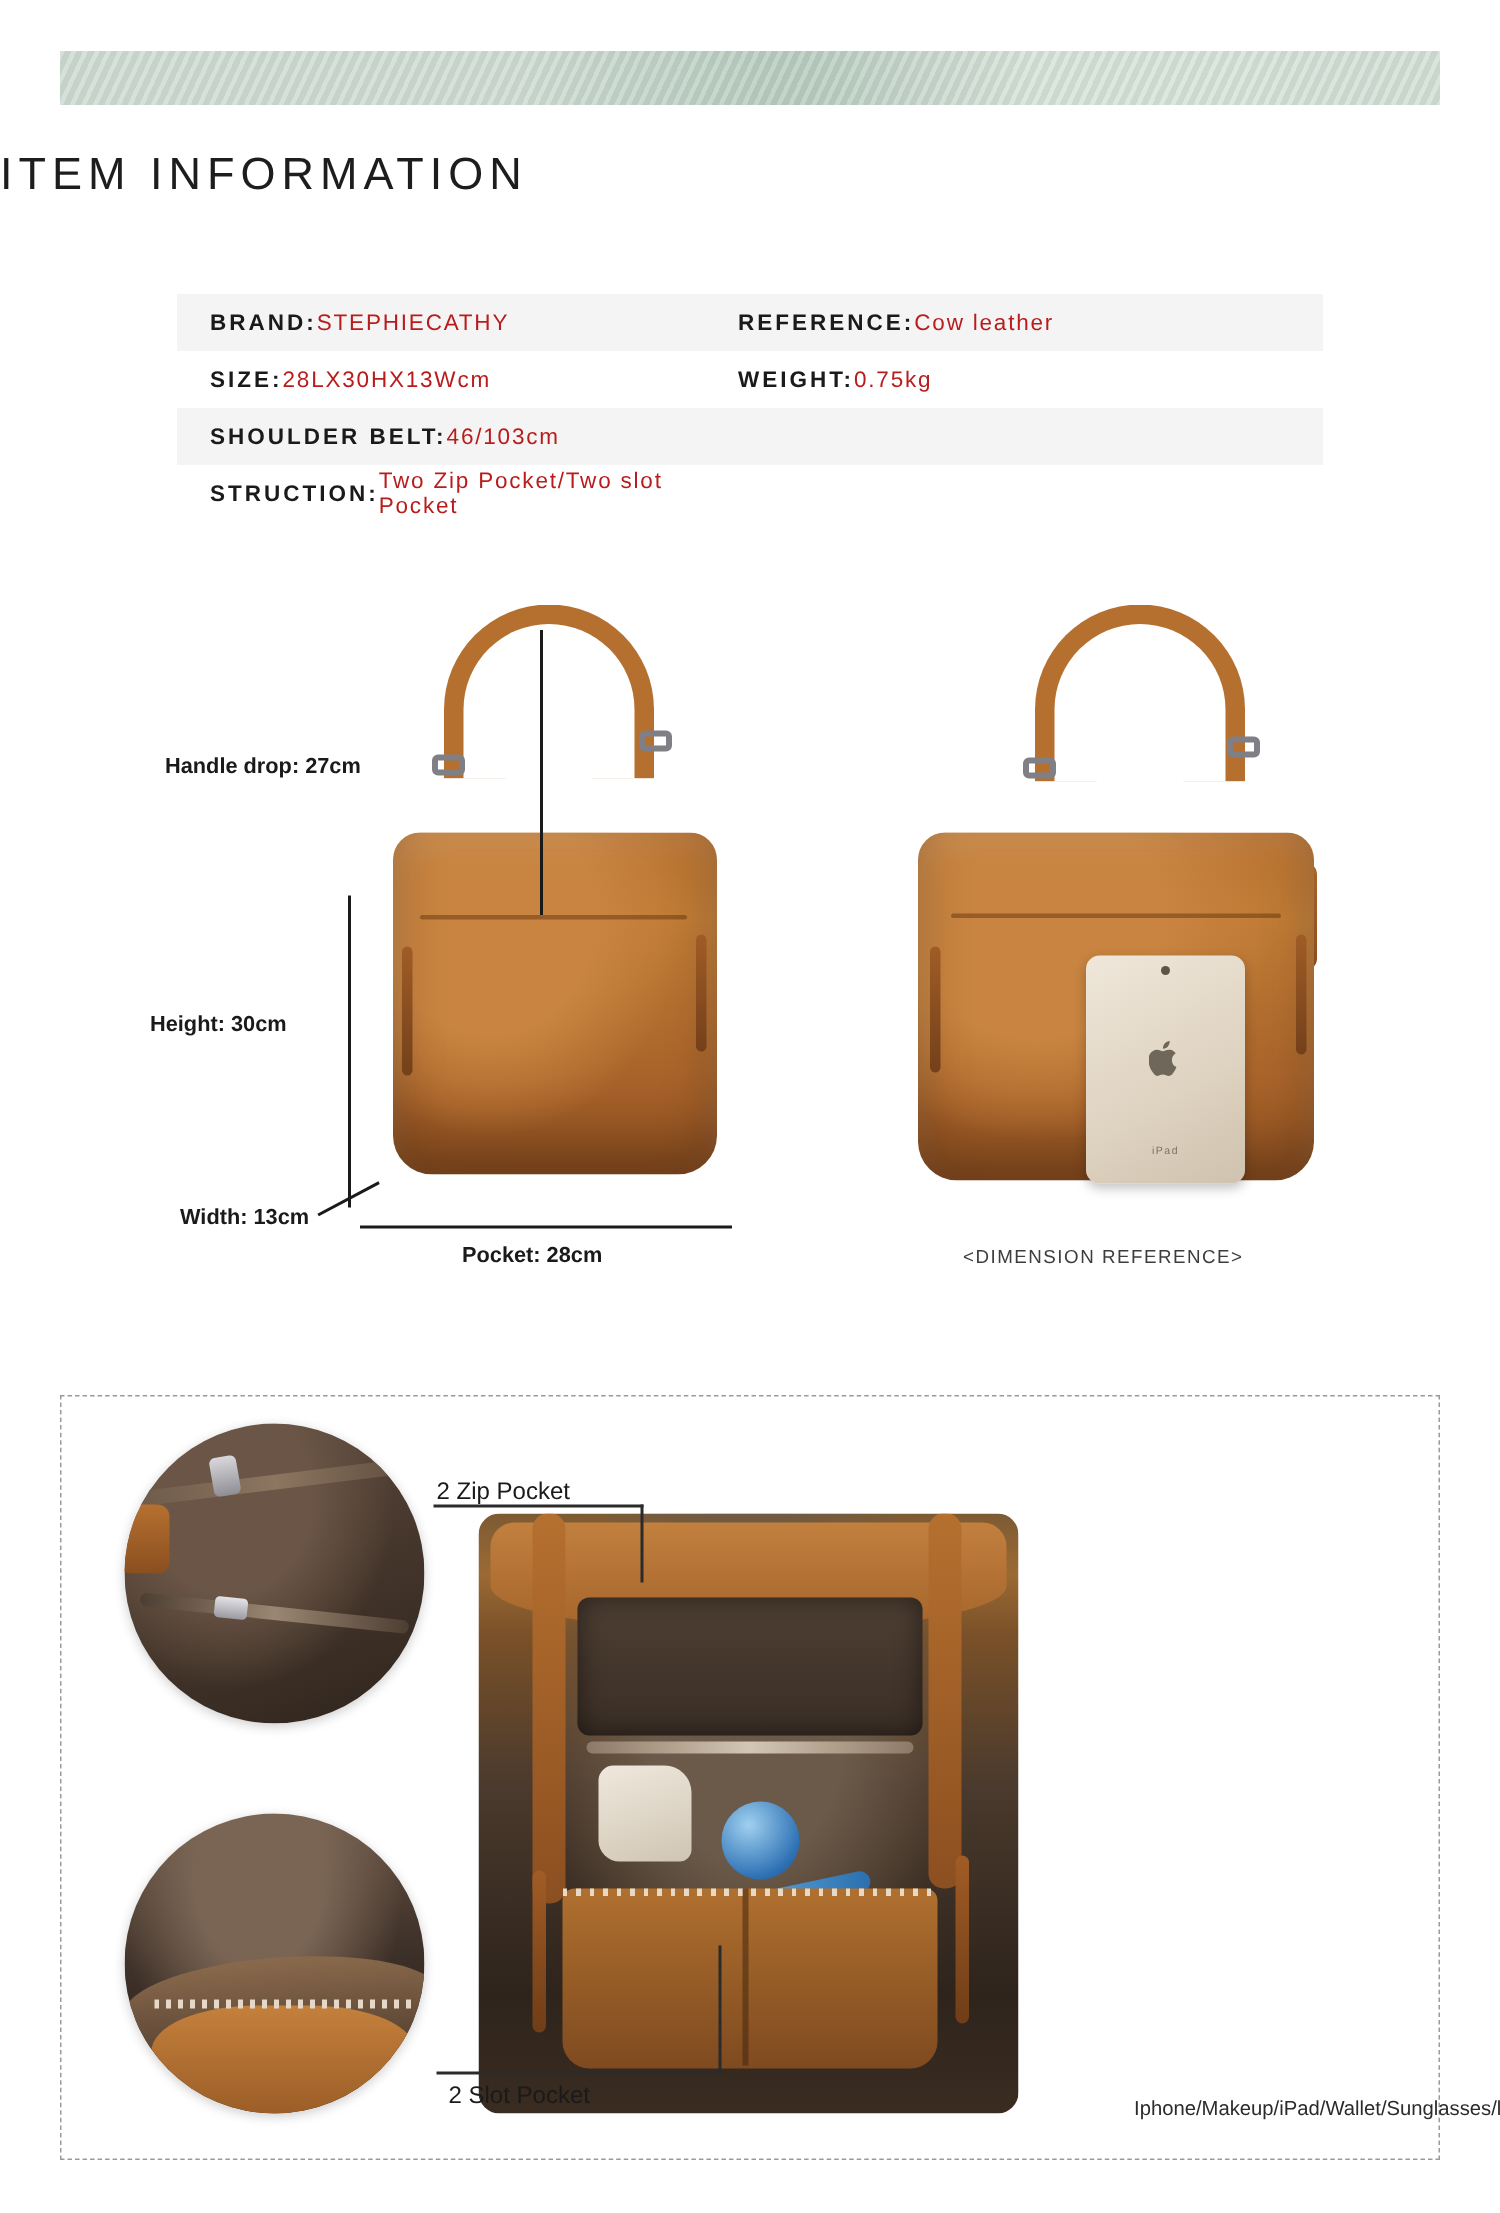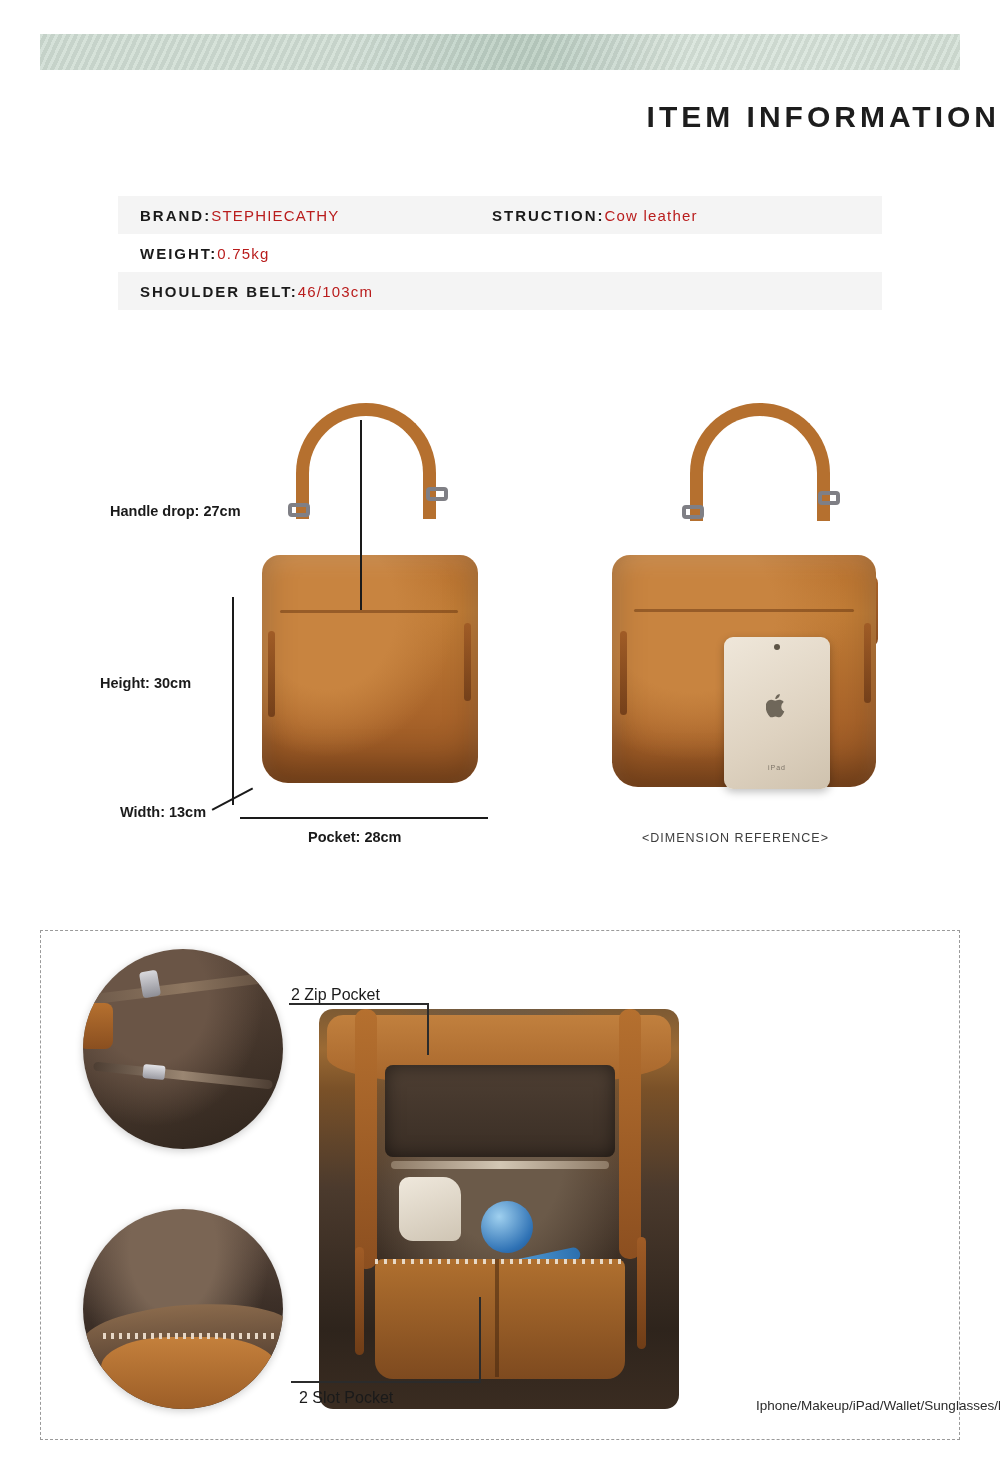--- a/index.html
+++ b/index.html
@@ -21,22 +21,22 @@
       radial-gradient(circle at 18% 40%, #cfded4 0 18%, rgba(0,0,0,0) 40%),
       radial-gradient(circle at 46% 70%, #b9cdc1 0 16%, rgba(0,0,0,0) 45%),
       radial-gradient(circle at 72% 30%, #d7e3da 0 20%, rgba(0,0,0,0) 45%),
       linear-gradient(90deg,#c6d6cb,#dbe6dd 35%,#b6c9bd 60%,#d3e0d6);
     opacity:.95;
   }
 
   
   .page-title {
     position:absolute; top:100px; left:0; width:100%;
-    text-align:right;
-    font-size:30px; letter-spacing:4px; font-weight:700; color:#1d1d1d;
+    text-align:left;
+    font-size:30px; letter-spacing:4px; font-weight:400; color:#1d1d1d;
   }
 
   
   .spec-table { position:absolute; left:118px; top:196px; width:764px; }
   .spec-row {
     display:flex; height:38px; align-items:center;
     font-size:15.5px; color:#333;
     padding-left:22px;
   }
   .spec-row.shade { background:#f4f4f4; }
@@ -132,39 +132,49 @@
 <div class="page-title">ITEM INFORMATION</div>
 
 <div class="spec-table">
 
   <div class="spec-row shade">
     <div class="spec-cell c1">
       <span class="spec-key">BRAND:</span>
       <span class="spec-val">STEPHIECATHY</span>
     </div>
     <div class="spec-cell">
-      <span class="spec-key">STRUCTION:</span>
+      <span class="spec-key">REFERENCE:</span>
       <span class="spec-val">Cow leather</span>
     </div>
   </div>
 
   <div class="spec-row">
+    <div class="spec-cell c1">
+      <span class="spec-key">SIZE:</span>
+      <span class="spec-val">28LX30HX13Wcm</span>
+    </div>
     <div class="spec-cell">
       <span class="spec-key">WEIGHT:</span>
       <span class="spec-val">0.75kg</span>
     </div>
   </div>
 
   <div class="spec-row shade">
     <div class="spec-cell c1">
       <span class="spec-key">SHOULDER BELT:</span>
       <span class="spec-val">46/103cm</span>
     </div>
   </div>
 
+  <div class="spec-row">
+    <div class="spec-cell c1">
+      <span class="spec-key">STRUCTION:</span>
+      <span class="spec-val">Two Zip Pocket/Two slot Pocket</span>
+    </div>
+  </div>
 </div>
 
 <div class="photos">
 
   <div class="bag" style="left:228px; top:10px; width:280px; height:420px;">
     <div class="handle" style="left:68px; top:8px; width:140px; height:116px;"></div>
     <div class="ring" style="left:60px; top:108px;"></div>
     <div class="ring" style="left:198px; top:92px;"></div>
     <div class="sidebit" style="left:36px; top:188px; width:26px; height:70px;"></div>
     <div class="sidebit" style="left:222px; top:176px; width:26px; height:70px;"></div>

